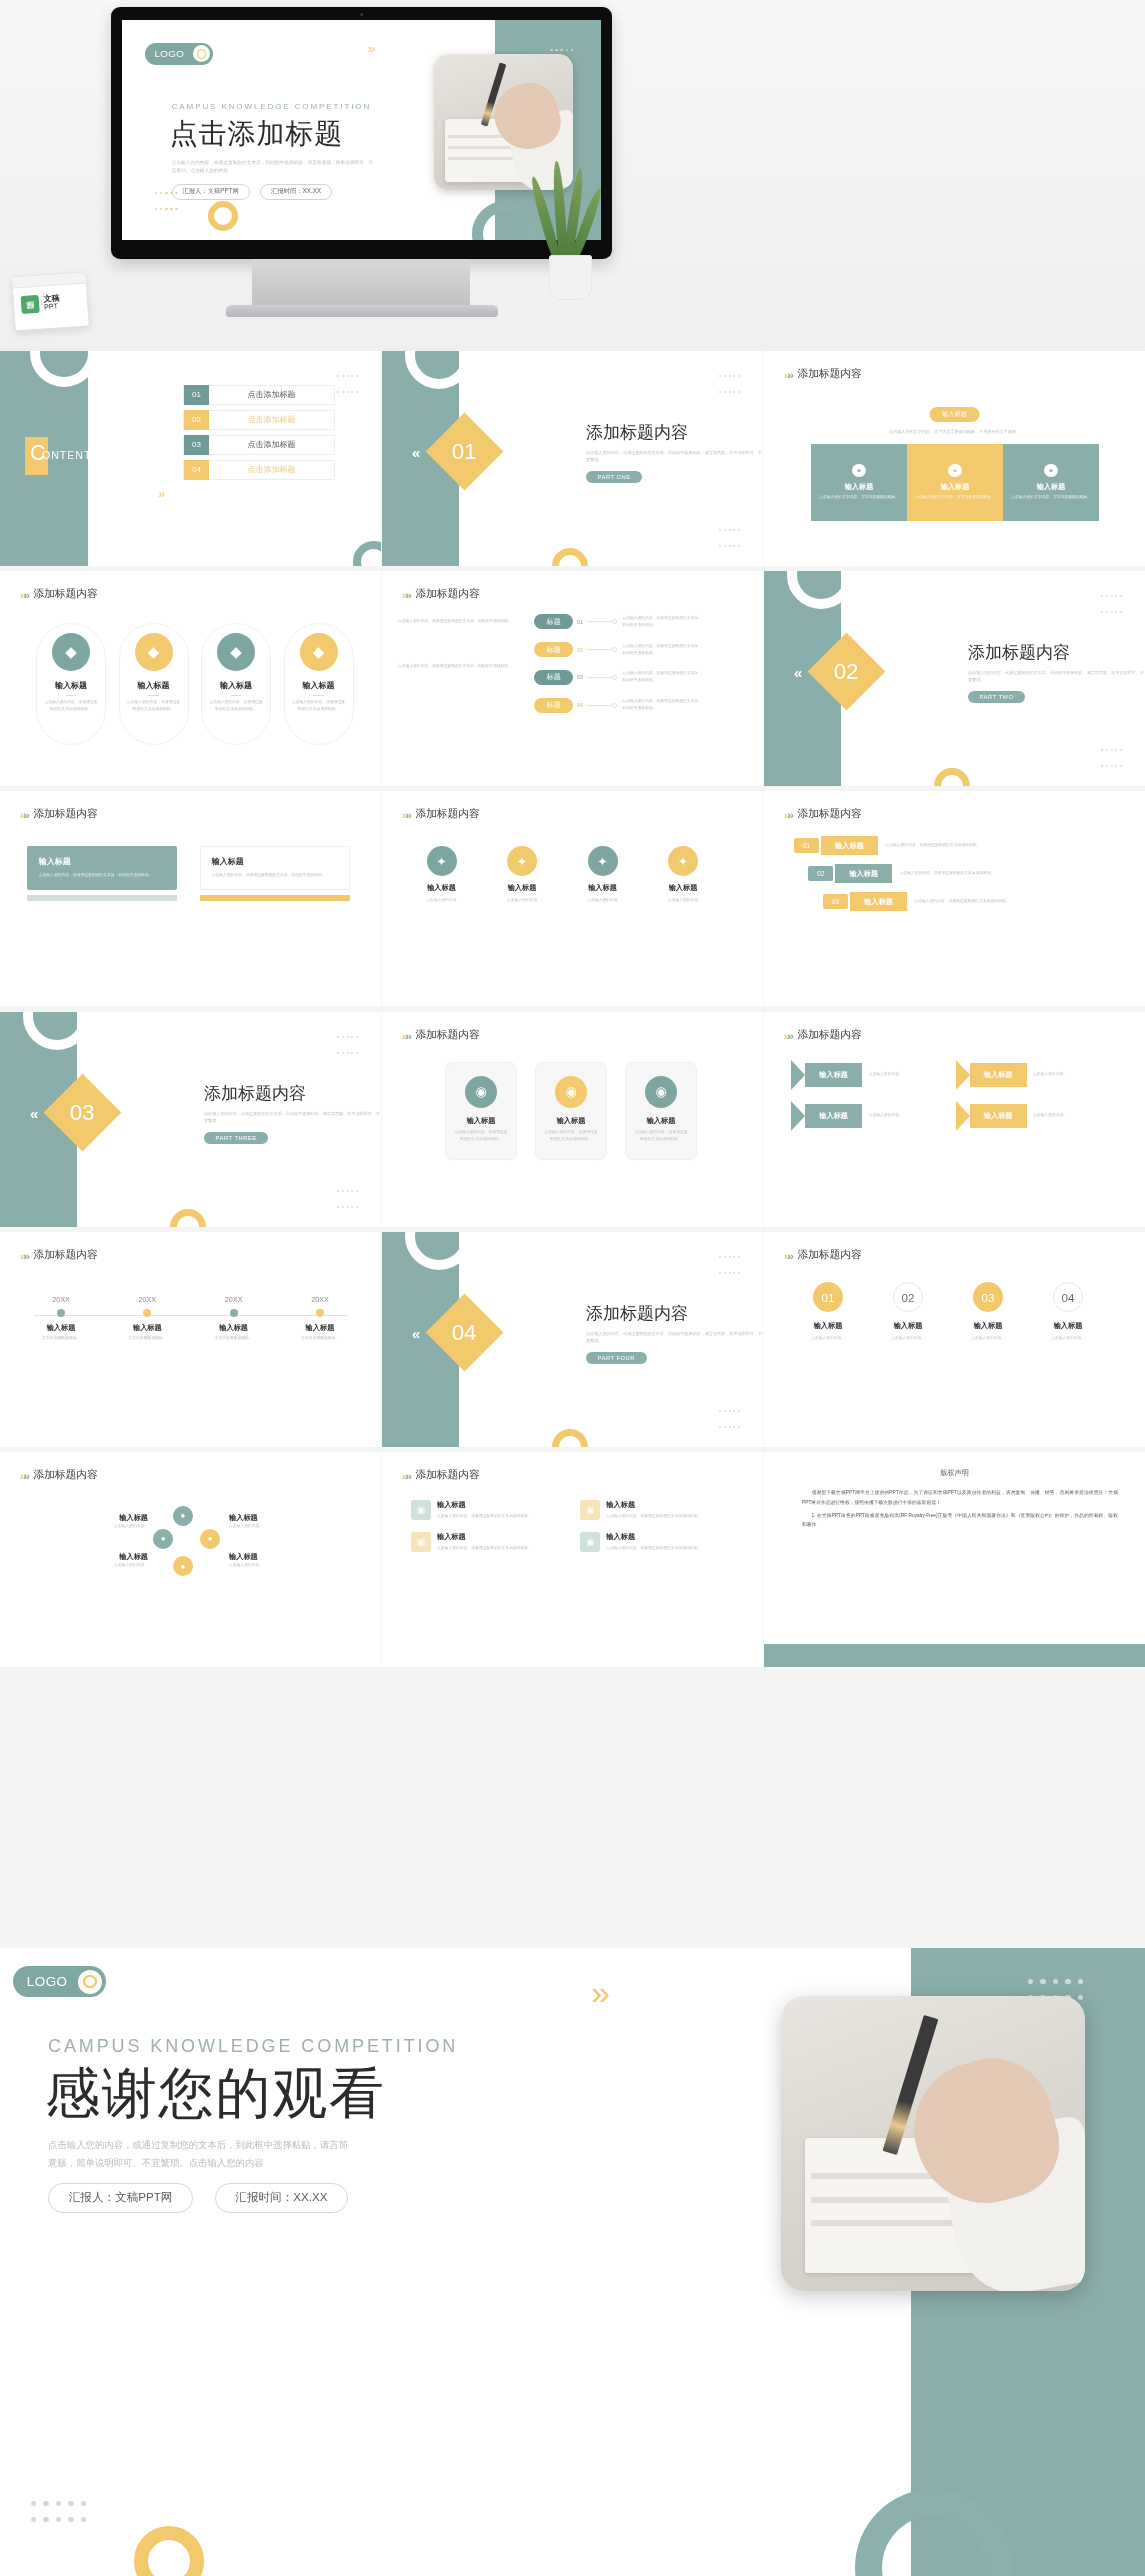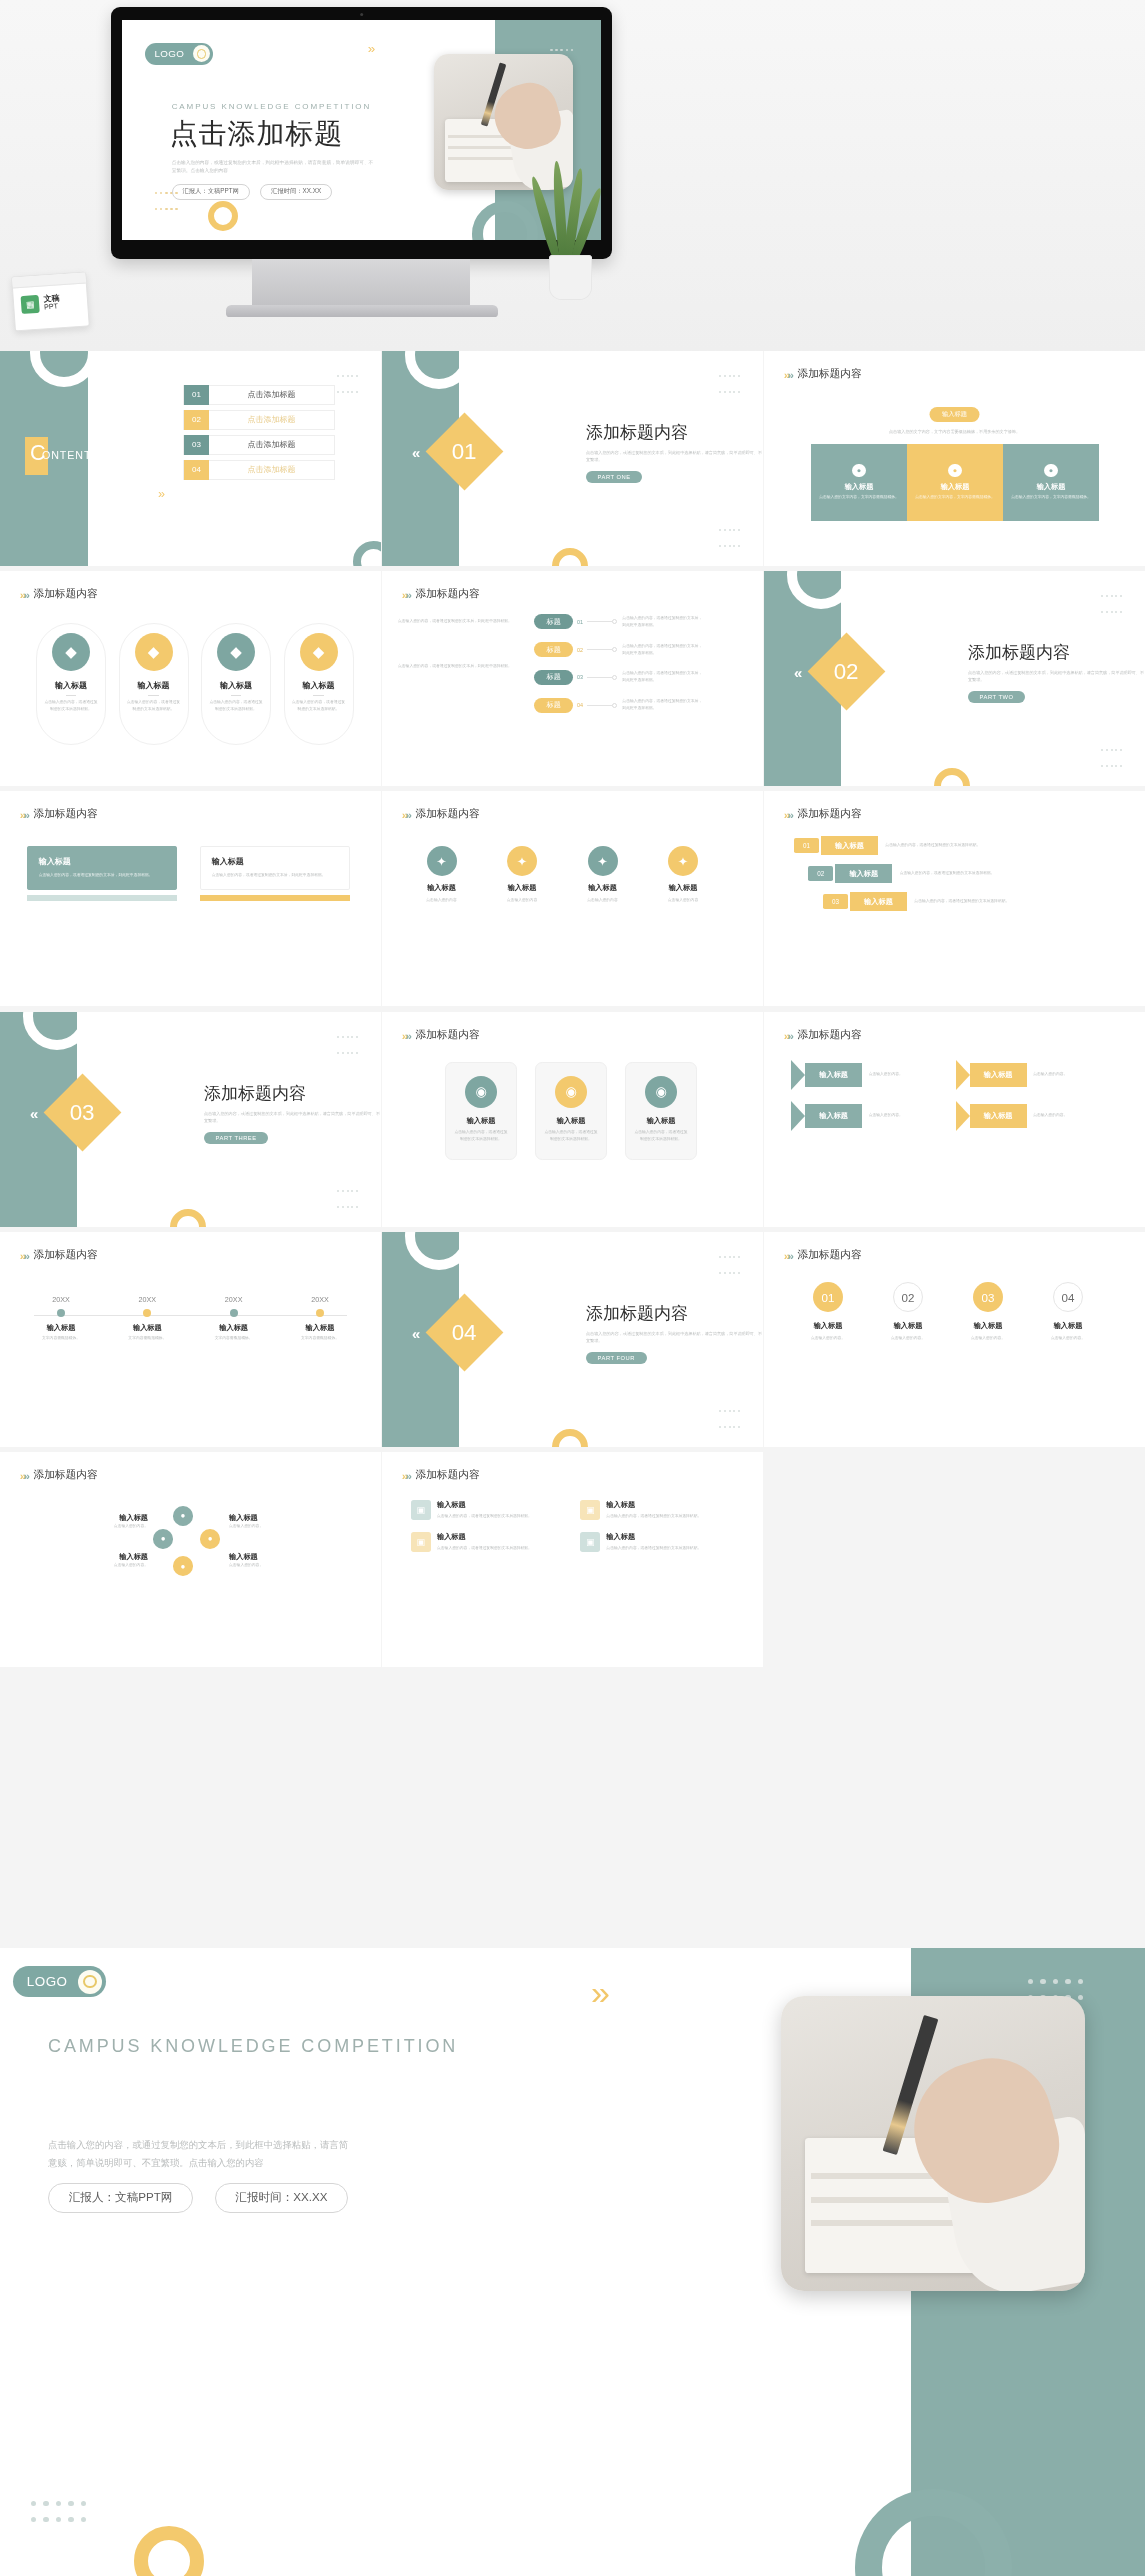--- a/index.html
+++ b/index.html
@@ -620,20 +620,28 @@
         </div>
         <div style="display:flex;gap:6.3px">
           <span class="icon-c" style="width:19.7px;height:19.7px;border-radius:2.7px;background:#cfe0dd;color:#fff;font-size:9px;flex:none">▣</span>
           <span>
             <span class="cap-title" style="display:block;font-size:7.2px">输入标题</span>
             <span class="cap-body" style="display:block;margin-top:2.7px">点击输入您的内容，或者通过复制您的文本后选择粘贴。</span>
           </span>
         </div>
       </div>
     </div>
+    <div class="thumb" style="left: 764px; top: 1101px;">
+      <div style="position:absolute;left:0;right:0;top:16px;text-align:center;font-size:7.2px;color:#5f5f5f">版权声明</div>
+        <div style="position:absolute;left:38px;right:27px;top:36px;font-size:4.8px;line-height:2.0;color:#555;text-align:justify">
+          <p style="text-indent:2em">感谢您下载文稿PPT网平台上提供的PPT作品，为了保证和文稿PPT以及原创作者的利益，请勿复制、传播、销售，否则将承担法律责任！文稿PPT将对作品进行维权，按照传播下载次数进行十倍的索取赔偿！</p>
+          <p style="text-indent:2em;margin-top:3.6px">1. 在文稿PPT出售的PPT模板是免版税类(RF:Royalty-Free)正版受《中国人民共和国著作法》和《世界版权公约》的保护，作品的所有权、版权和著作</p>
+        </div>
+        <div style="position:absolute;left:0;right:0;bottom:0;height:23px;background:#8aaea9"></div>
+    </div>
   </div>
 
 <div class="final">
   <div class="f-panel"></div>
   <div class="f-ring"></div>
   <div class="f-ring2"></div>
 
   <div class="f-logo">
     <span>LOGO</span>
     <span class="f-coin">
@@ -645,20 +653,21 @@
   <div class="f-dots">
     <span></span><span></span><span></span><span></span><span></span><br>
     <span></span><span></span><span></span><span></span><span></span>
   </div>
   <div class="f-sdots">
     <span></span><span></span><span></span><span></span><span></span><br>
     <span></span><span></span><span></span><span></span><span></span>
   </div>
 
   <div class="f-en">CAMPUS  KNOWLEDGE  COMPETITION</div>
+  <div class="f-cn">感谢您的观看</div>
   <div class="f-desc">点击输入您的内容，或通过复制您的文本后，到此框中选择粘贴，请言简意赅，简单说明即可、不宜繁琐。点击输入您的内容</div>
   <div class="f-btns">
     <div class="f-btn">汇报人：文稿PPT网</div>
     <div class="f-btn">汇报时间：XX.XX</div>
   </div>
 
   <div class="f-photo">
     <div class="photo-il">
       <div class="ph-pad"></div>
       <div class="ph-line" style="bottom:38%"></div>

